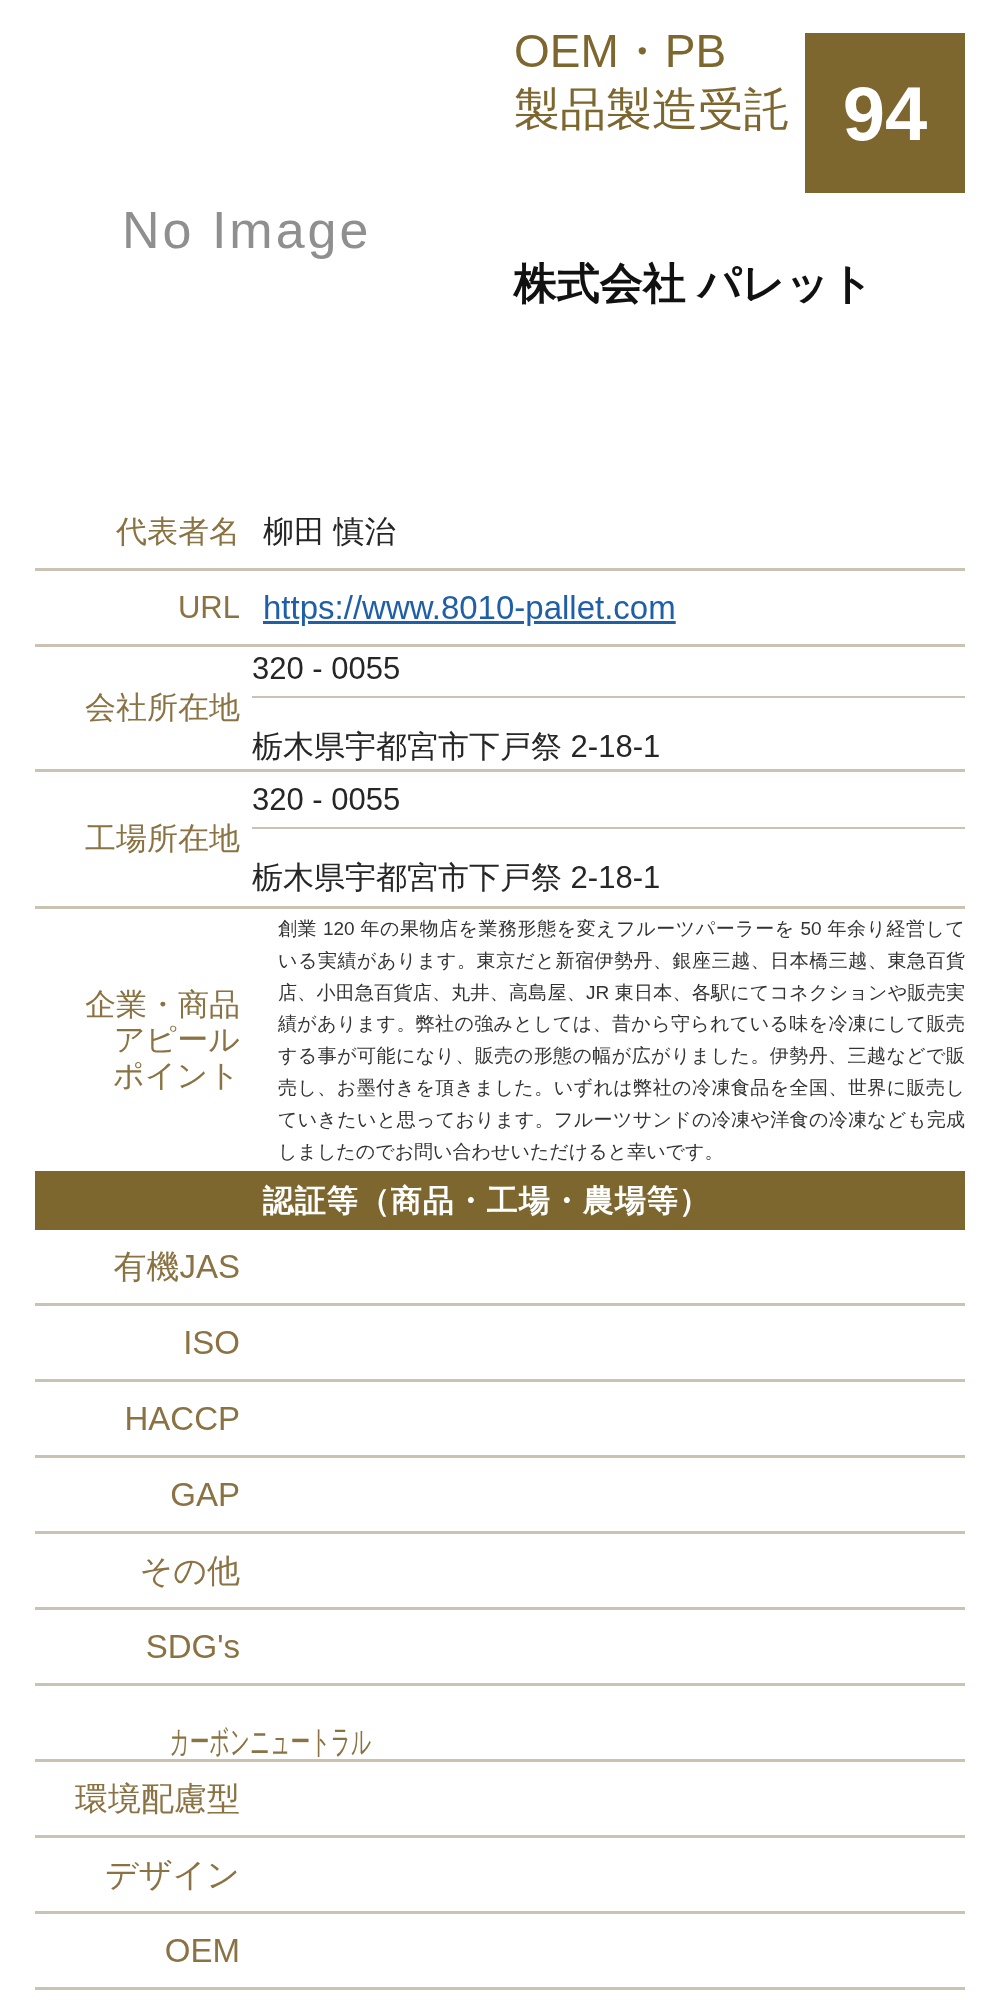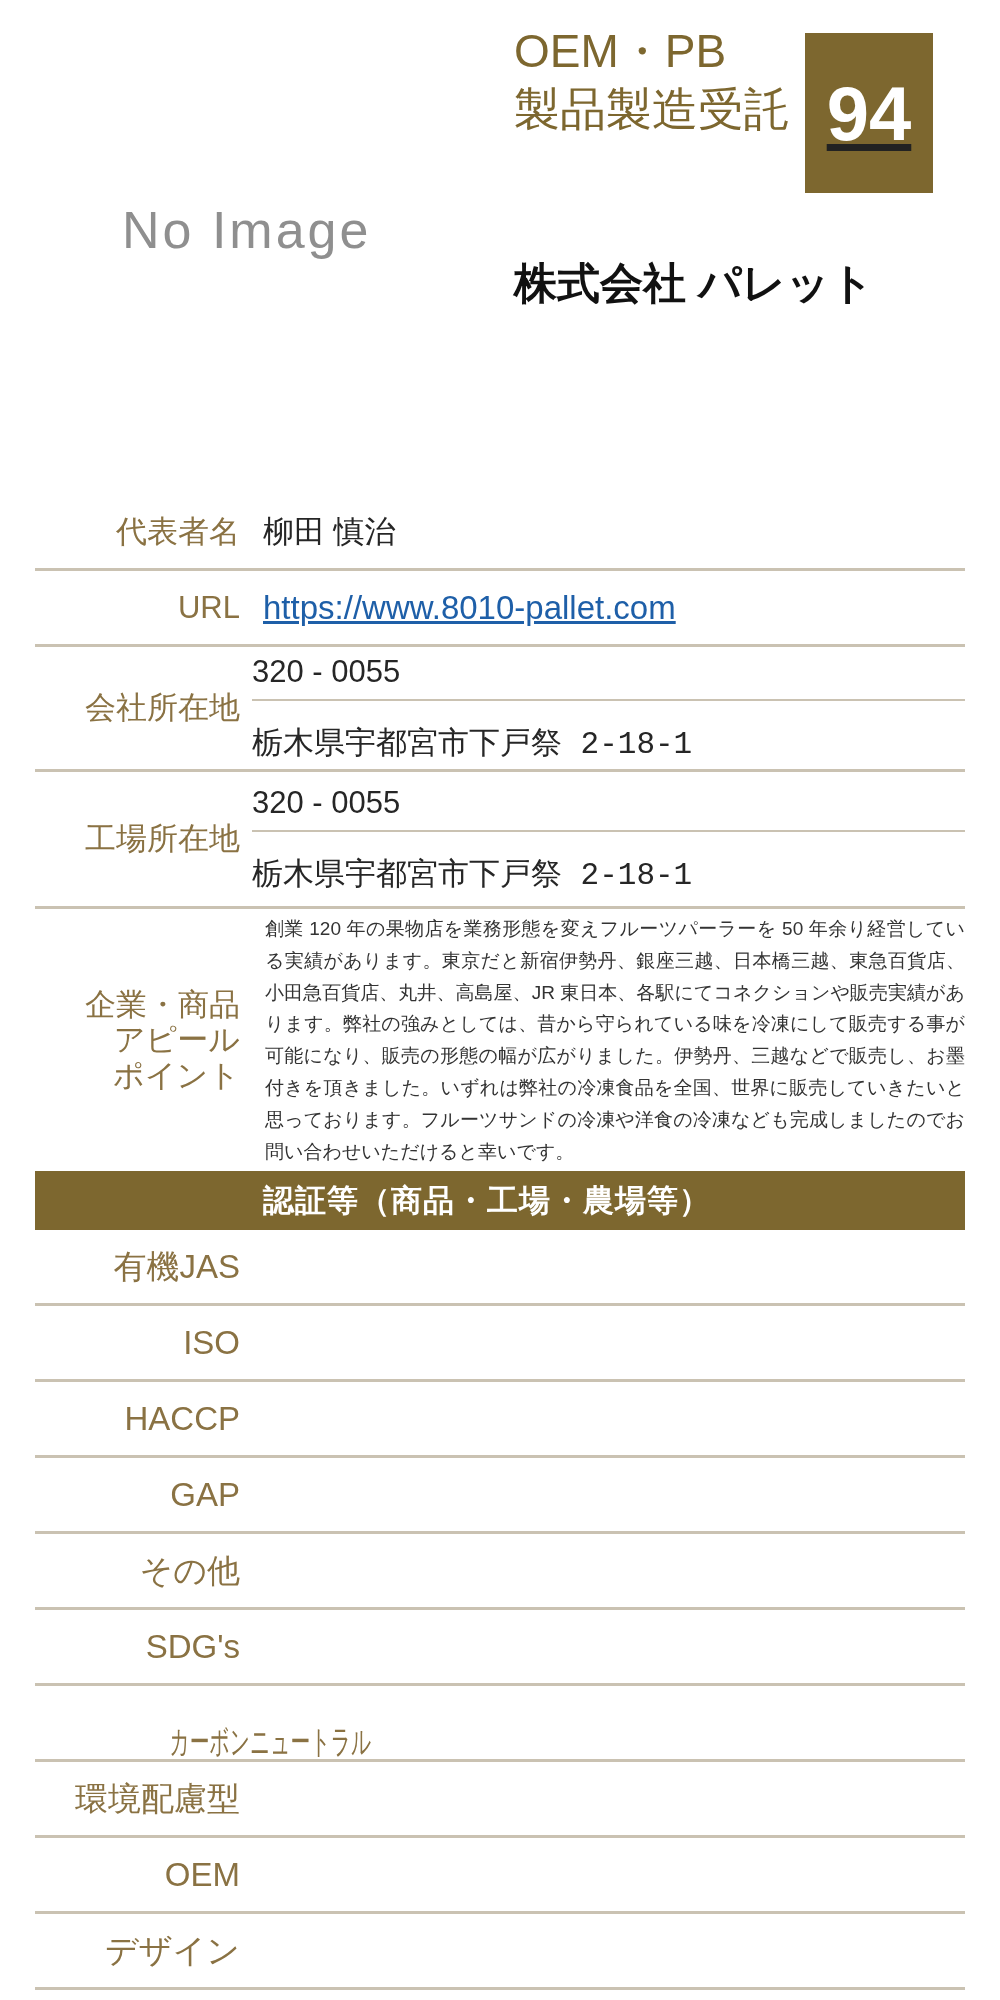--- a/index.html
+++ b/index.html
@@ -12,22 +12,22 @@
   
   .no-image {
     position:absolute; left:122px; top:200px;
     font-size:52px; font-weight:300; letter-spacing:3px; color:#8f8f8f;
   }
   .category {
     position:absolute; left:514px; top:22px;
     font-size:46px; line-height:58px; color:#7d672f; white-space:pre-line;
   }
   .number-box {
-    position:absolute; left:805px; top:33px; width:128px; height:160px;
-    background:#7d672f; display:flex; align-items:center; justify-content:center;text-decoration:underline;
+    position:absolute; left:805px; top:33px; width:160px; height:160px;
+    background:#7d672f; display:flex; align-items:center; justify-content:center;
   }
   .number-box span { color:#ffffff; font-size:76px; font-weight:bold; }
   .company-name {
     position:absolute; left:514px; top:255px;
     font-size:43px; font-weight:bold; color:#111111; white-space:nowrap;
   }
 
   
   .info-table { position:absolute; left:35px; top:495px; width:930px; }
 
@@ -51,26 +51,26 @@
   .link { color:#1e5fa8; text-decoration:underline; font-size:33px; cursor:pointer; }
 
   
   .addr-row { height:125px; }
   .addr-row-2 { height:137px; }
   .addr-values { margin-left:12px; flex:1; display:flex; flex-direction:column; justify-content:center; }
   .addr-postal {
     font-size:31px; color:#262626; padding:10px 0 9px 0;
     border-bottom:2px solid #cac2b2;
   }
-  .addr-street { font-size:31px; color:#262626; padding:21px 0 8px 0;font-family:Liberation Mono, monospace; }
+  .addr-street { font-size:31px; color:#262626; padding:28px 0 8px 0; }
 
   
   .appeal-row { border-bottom:none; align-items:center; min-height:256px; }
   .appeal-text {
-    margin-left:25px; width:702px; font-size:19px; line-height:31.8px;
+    margin-left:38px; width:702px; font-size:19px; line-height:31.8px;
     color:#333333; text-align:justify; padding:4px 0;
   }
 
   
   .label-condensed { transform:scaleX(0.60); transform-origin:100% 50%; white-space:nowrap; }
 </style>
 </head>
 <body>
 
 <div class="page">
@@ -156,22 +156,22 @@
       <div class="row-label row-label-big">
         <span class="label-condensed" style="display:inline-block">カーボンニュートラル</span>
       </div>
       <div class="row-value"></div>
     </div>
     <div class="row row-h64">
       <div class="row-label row-label-big">環境配慮型</div>
       <div class="row-value"></div>
     </div>
     <div class="row row-h64">
-      <div class="row-label row-label-big">OEM</div>
+      <div class="row-label row-label-big">デザイン</div>
       <div class="row-value"></div>
     </div>
     <div class="row row-h64">
-      <div class="row-label row-label-big">デザイン</div>
+      <div class="row-label row-label-big">OEM</div>
       <div class="row-value"></div>
     </div>
 
   </div>
 </div>
 
 </body></html>

